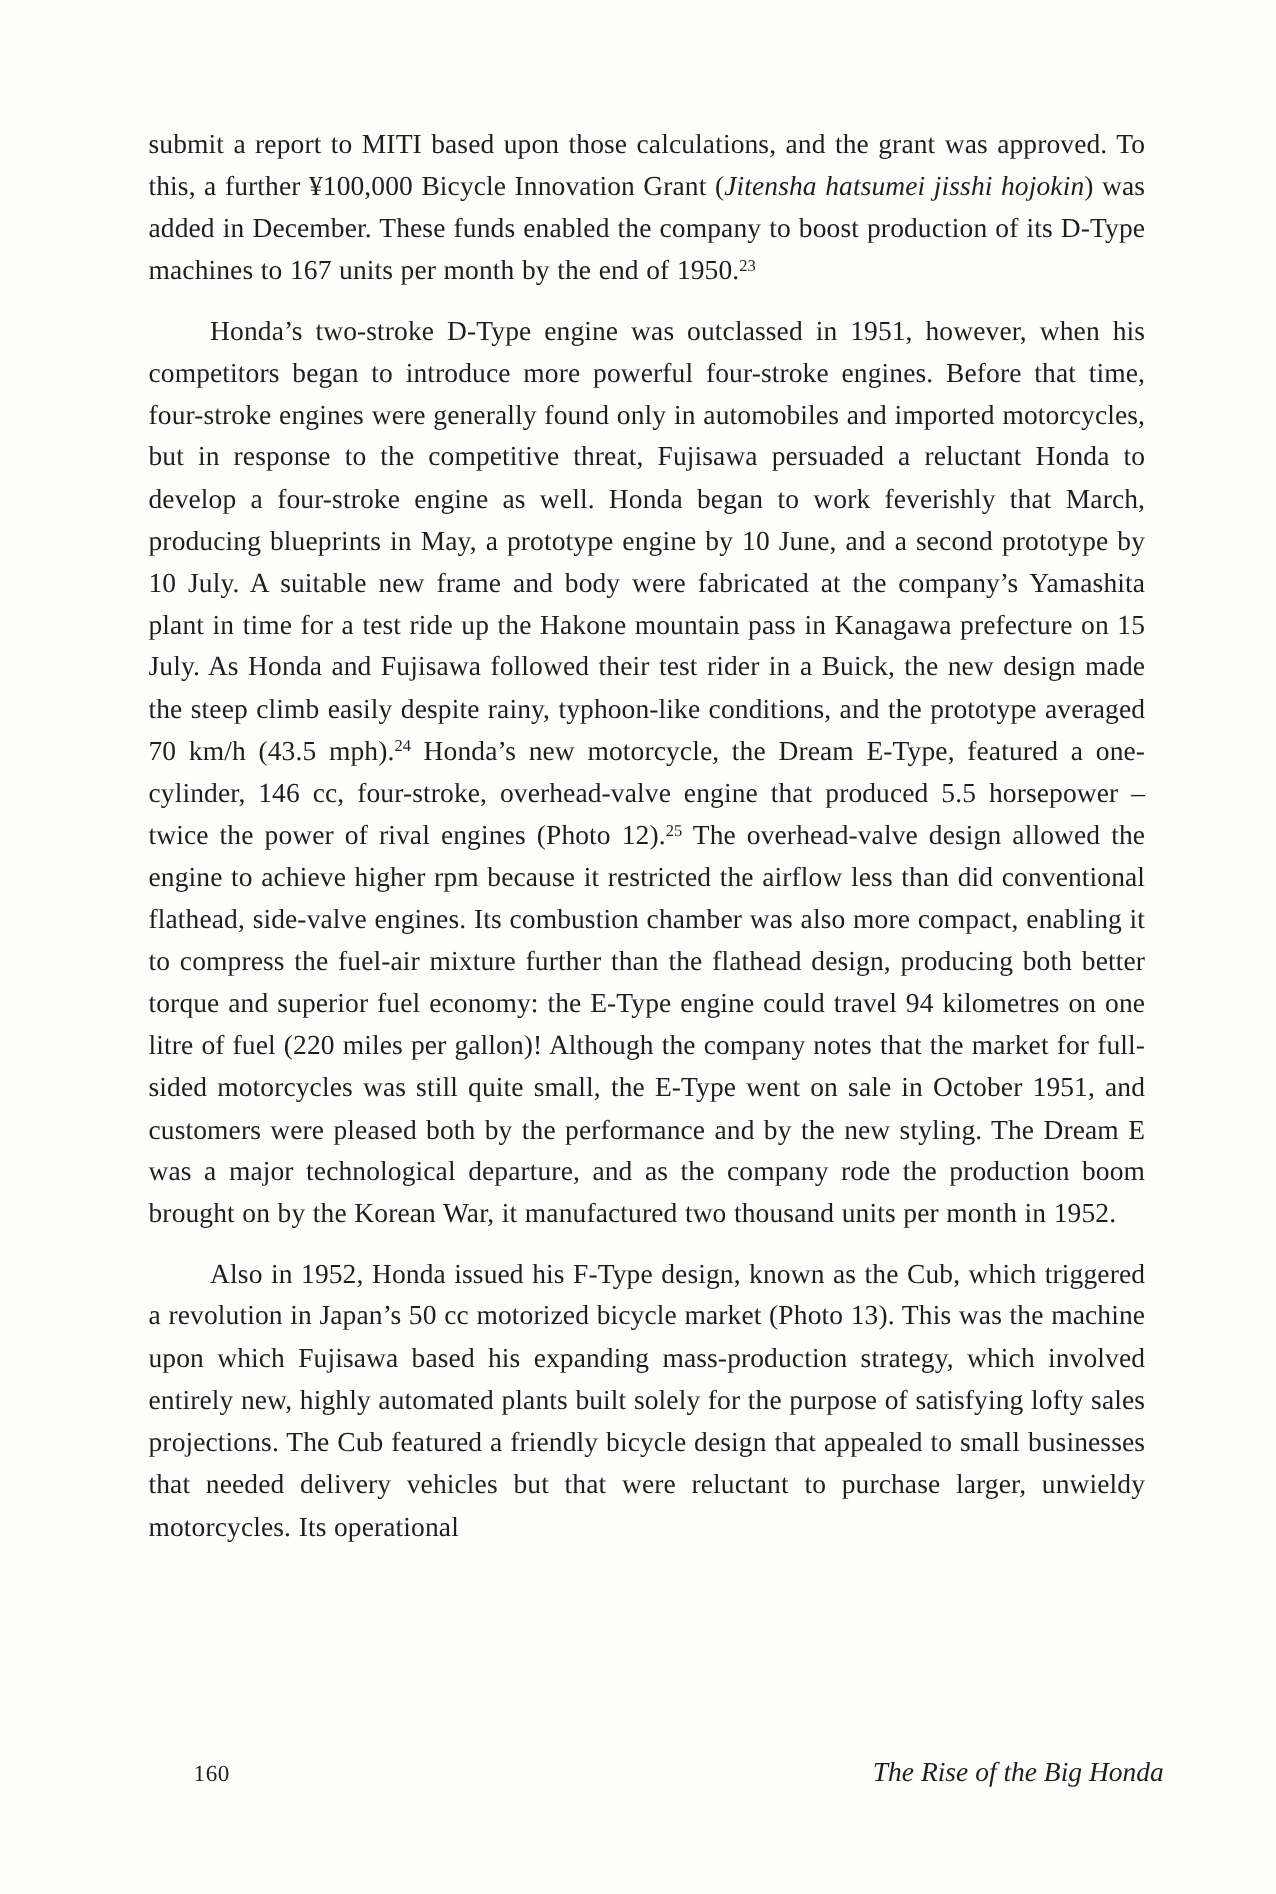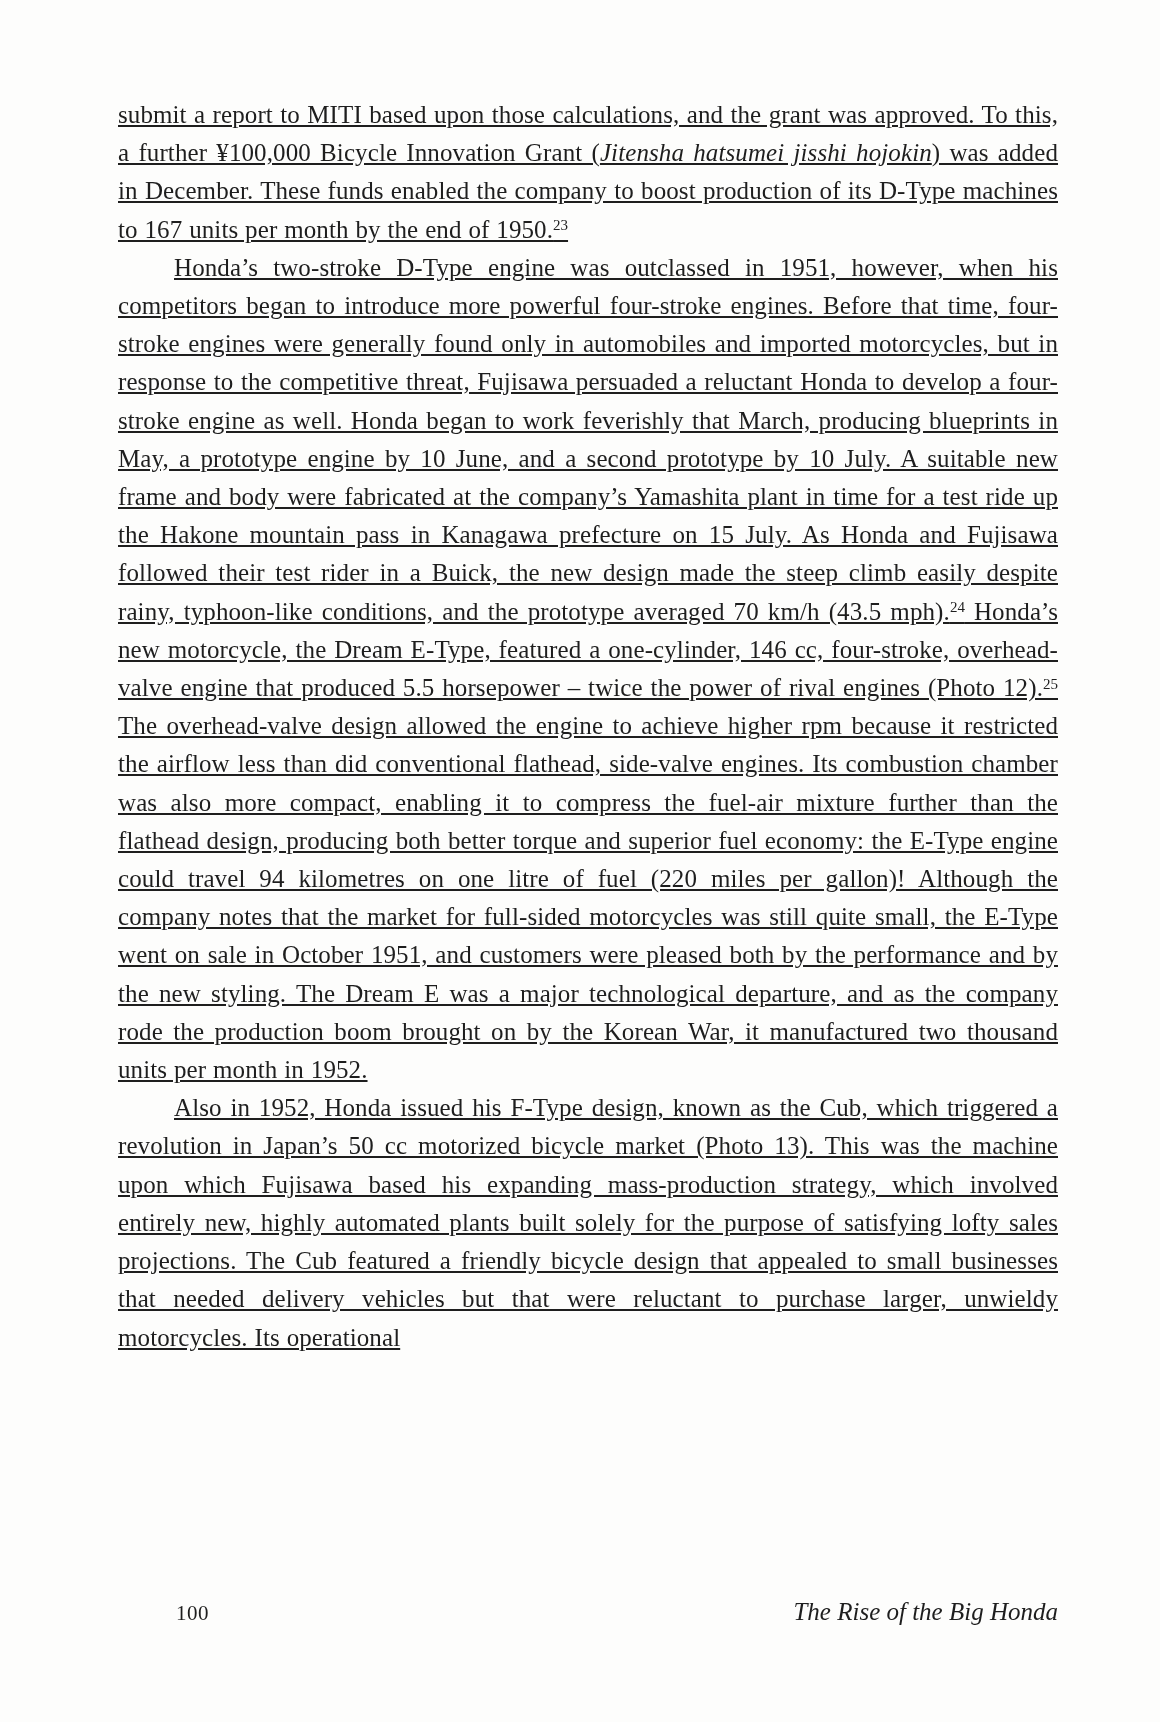--- a/index.html
+++ b/index.html
@@ -16,28 +16,27 @@
     font-family: "Liberation Serif", "DejaVu Serif", serif;
     color: #1e1e1e;
   }
   .text-column {
     position: absolute;
     left: 118px;
     top: 96px;
     width: 940px;
   }
   .para {
-    margin: 0;
+    margin: 17px;
     padding: 0;
     font-size: 25px;
     line-height: 38.2px;
     text-align: justify;
     letter-spacing: 0.1px;
     word-spacing: 0.5px;
-    text-decoration: underline;
   }
   .para.indent {
     text-indent: 56px;
   }
   .italic {
     font-style: italic;
   }
   .fn {
     font-size: 15px;
     line-height: 0;
@@ -74,16 +73,16 @@
 
     <p class="para"><span>submit a report to MITI based upon those calculations, and the grant was approved. To this, a further ¥100,000 Bicycle Innovation Grant (</span><span class="italic">Jitensha hatsumei jisshi hojokin</span><span>) was added in December. These funds enabled the company to boost production of its D-Type machines to 167 units per month by the end of 1950.</span><span class="fn">23</span></p>
 
     <p class="para indent"><span>Honda’s two-stroke D-Type engine was outclassed in 1951, however, when his competitors began to introduce more powerful four-stroke engines. Before that time, four-stroke engines were generally found only in automobiles and imported motorcycles, but in response to the competitive threat, Fujisawa persuaded a reluctant Honda to develop a four-stroke engine as well. Honda began to work feverishly that March, producing blueprints in May, a prototype engine by 10 June, and a second prototype by 10 July. A suitable new frame and body were fabricated at the company’s Yamashita plant in time for a test ride up the Hakone mountain pass in Kanagawa prefecture on 15 July. As Honda and Fujisawa followed their test rider in a Buick, the new design made the steep climb easily despite rainy, typhoon-like conditions, and the prototype averaged 70 km/h (43.5 mph).</span><span class="fn">24</span><span> Honda’s new motorcycle, the Dream E-Type, featured a one-cylinder, 146 cc, four-stroke, overhead-valve engine that produced 5.5 horsepower – twice the power of rival engines (Photo 12).</span><span class="fn">25</span><span> The overhead-valve design allowed the engine to achieve higher rpm because it restricted the airflow less than did conventional flathead, side-valve engines. Its combustion chamber was also more compact, enabling it to compress the fuel-air mixture further than the flathead design, producing both better torque and superior fuel economy: the E-Type engine could travel 94 kilometres on one litre of fuel (220 miles per gallon)! Although the company notes that the market for full-sided motorcycles was still quite small, the E-Type went on sale in October 1951, and customers were pleased both by the performance and by the new styling. The Dream E was a major technological departure, and as the company rode the production boom brought on by the Korean War, it manufactured two thousand units per month in 1952.</span></p>
 
     <p class="para indent"><span>Also in 1952, Honda issued his F-Type design, known as the Cub, which triggered a revolution in Japan’s 50 cc motorized bicycle market (Photo 13). This was the machine upon which Fujisawa based his expanding mass-production strategy, which involved entirely new, highly automated plants built solely for the purpose of satisfying lofty sales projections. The Cub featured a friendly bicycle design that appealed to small businesses that needed delivery vehicles but that were reluctant to purchase larger, unwieldy motorcycles. Its operational</span></p>
 
   </main>
 
   <footer class="page-footer">
-    <span class="folio">100</span>
+    <span class="folio">160</span>
     <span class="running-title">The Rise of the Big Honda</span>
   </footer>
 </div>
 
 </body></html>

